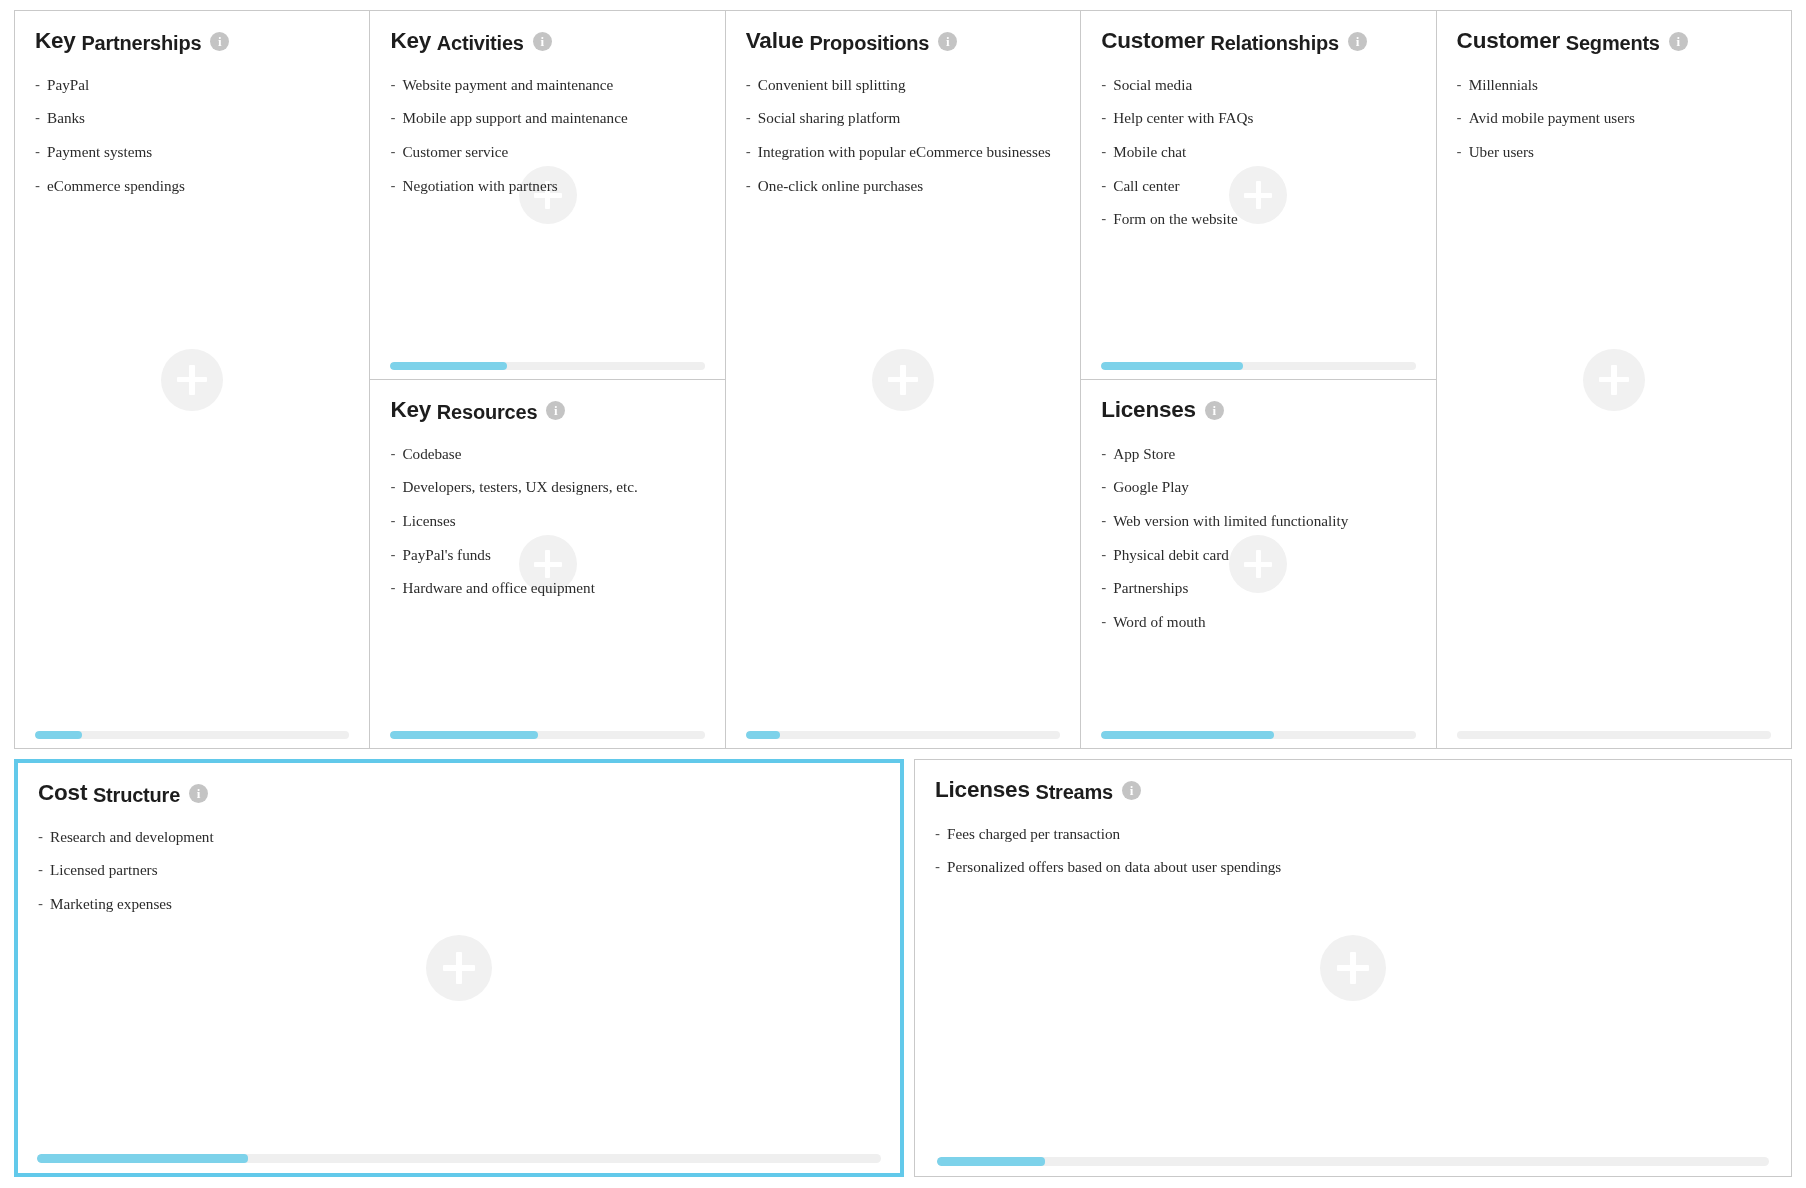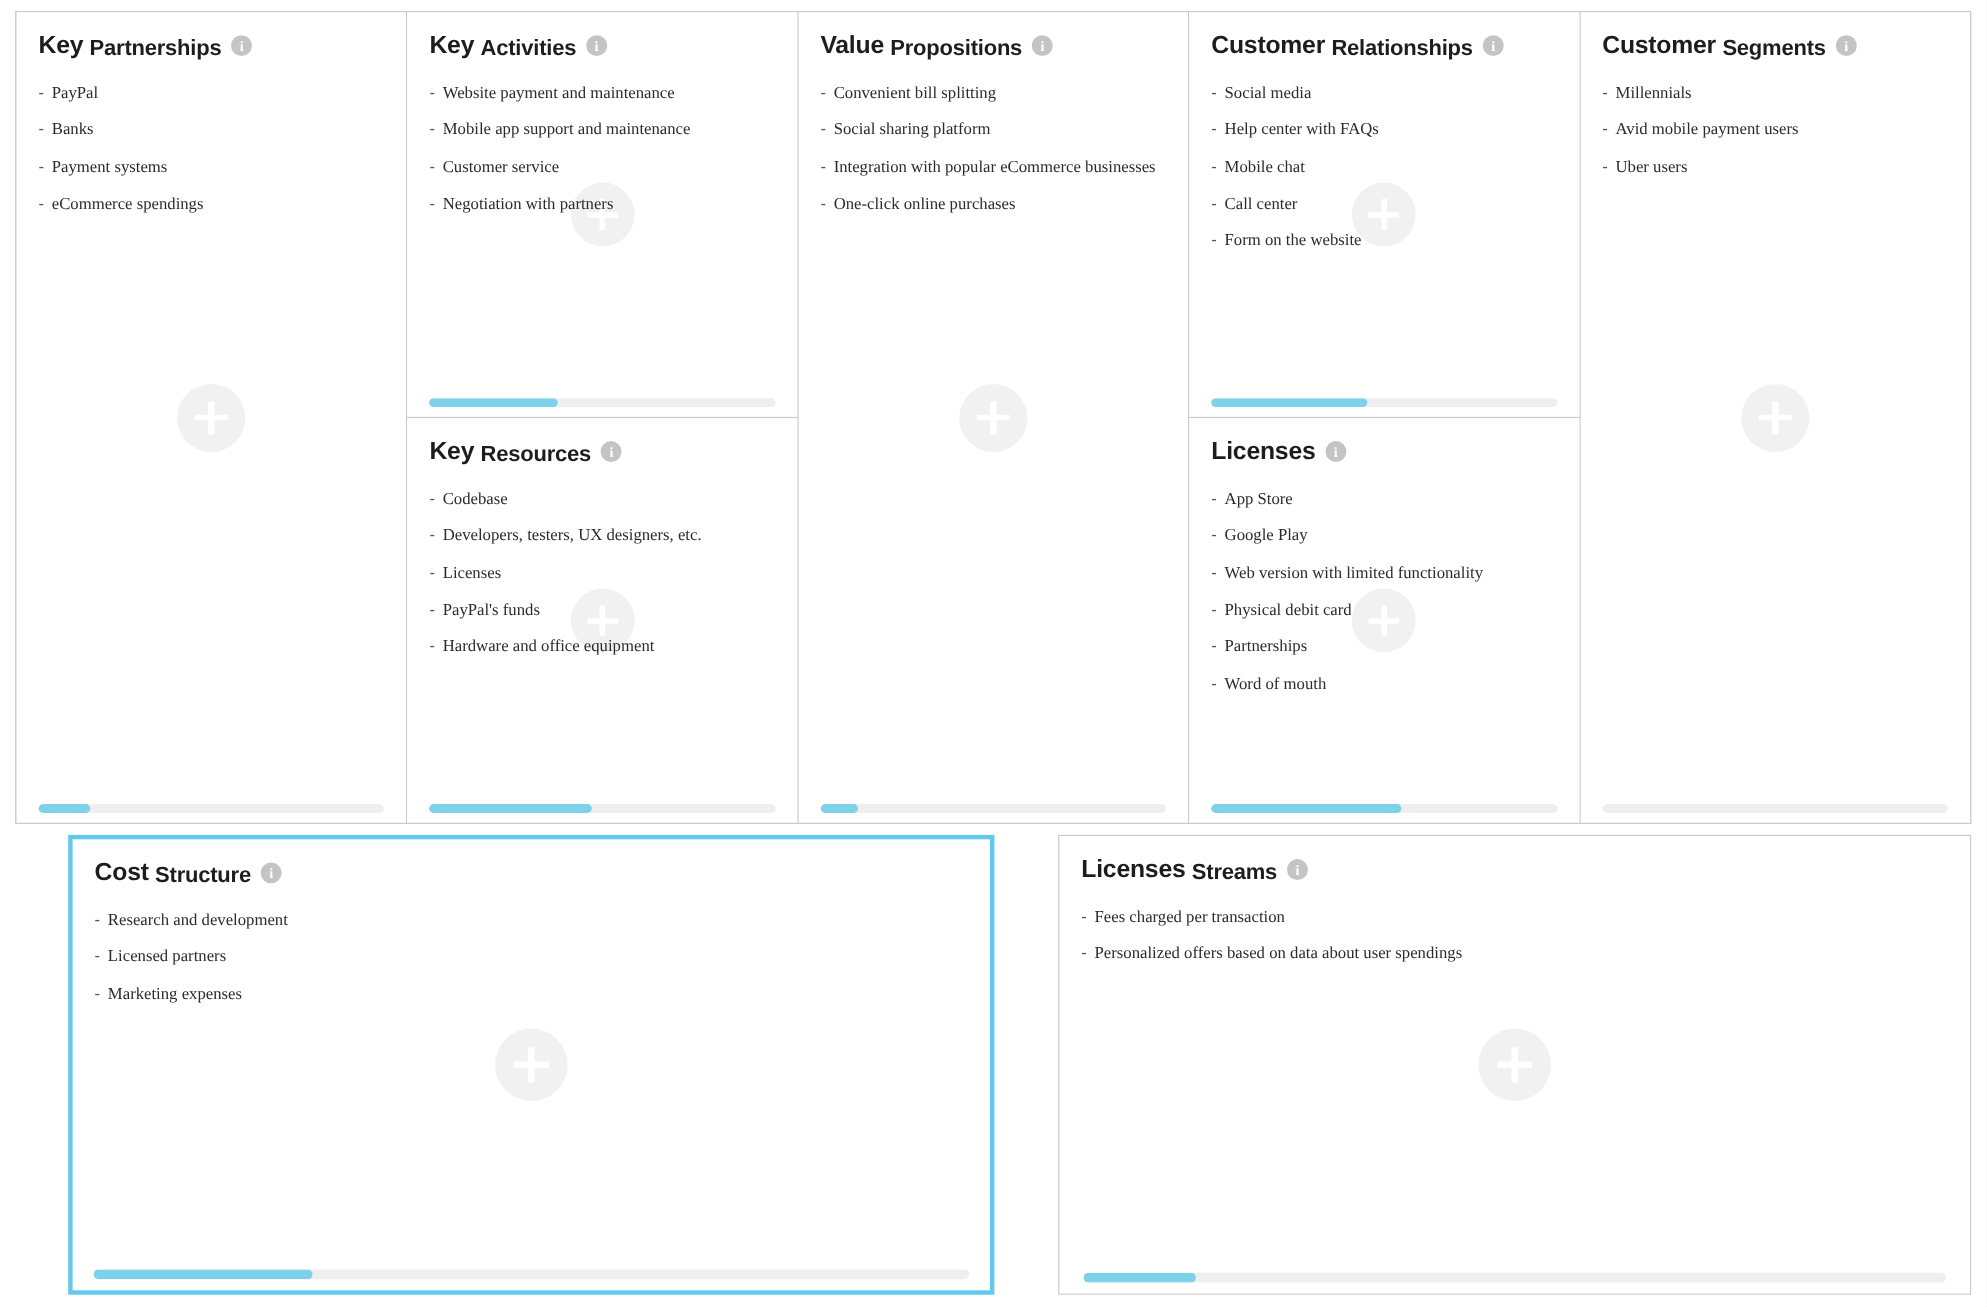--- a/index.html
+++ b/index.html
@@ -55,21 +55,20 @@
     box-sizing: border-box;
   }
 
   .bottom-cell {
     background: #ffffff;
     position: relative;
     box-sizing: border-box;
     padding: 18px 20px 0 20px;
     border: 1px solid #c9c9c9;
     overflow: hidden;
-    margin-left: 48px;
   }
 
   .bottom-cell.selected {
     border: 4px solid #62c9ea;
   }
 
   
   .cell-header {
     display: flex;
     align-items: center;

